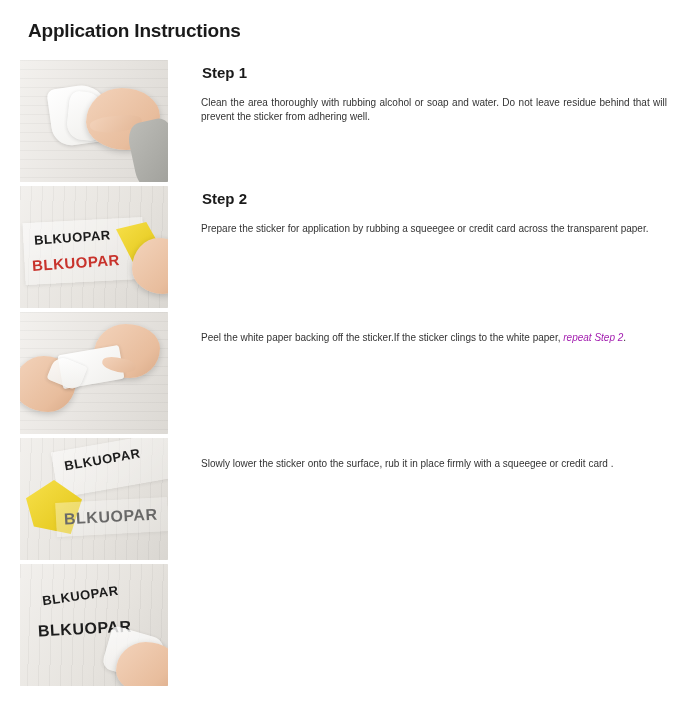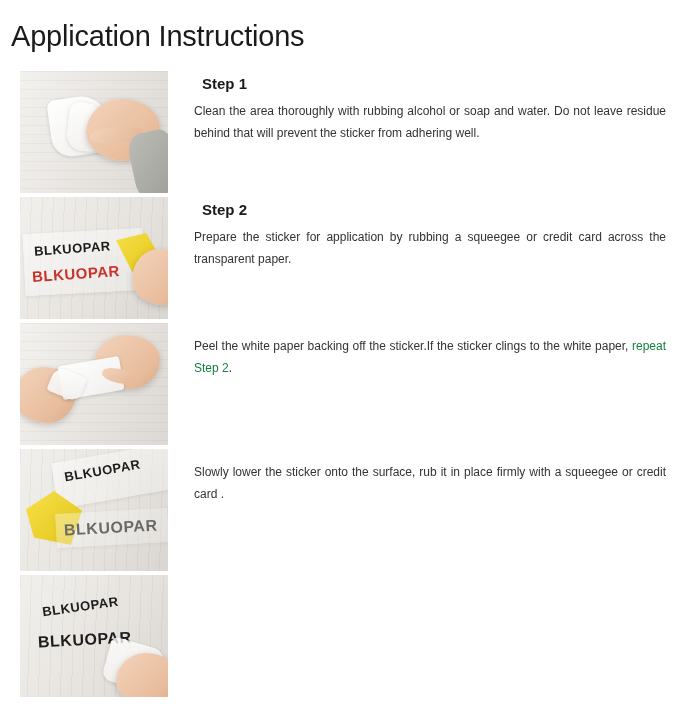--- a/index.html
+++ b/index.html
@@ -15,25 +15,25 @@
     overflow: hidden;
   }
   .page {
     width: 694px;
     height: 720px;
     position: relative;
     box-sizing: border-box;
     padding: 0;
   }
   .page-title {
-    font-size: 29px;
-    font-weight: normal;
+    font-size: 19px;
+    font-weight: bold;
     color: #1a1a1a;
     letter-spacing: -0.2px;
-    margin: 20px 0 0 11px;
+    margin: 20px 0 0 28px;
   }
   .steps {
     margin-top: 18px;
   }
   .step-row {
     display: flex;
     align-items: flex-start;
     margin: 0 0 4px 0;
     padding: 0 12px 0 20px;
   }
@@ -51,29 +51,30 @@
     padding-left: 18px;
     padding-top: 4px;
   }
   .step-heading {
     font-size: 15px;
     font-weight: bold;
     color: #1a1a1a;
     margin: 0 0 8px 16px;
   }
   .step-body {
-    font-size: 12px;
-    line-height: 22px;
+    font-size: 10px;
+    line-height: 14px;
     color: #333333;
     text-align: justify;
-    margin: 8px;
+    margin: 15px;
     max-width: 472px;
   }
   .accent {
-    color: #15803d;
+    color: #a21caf;
+    font-style: italic;
   }
 
   
   .wall {
     position: absolute;
     inset: 0;
     background:
       repeating-linear-gradient(180deg,
         rgba(0,0,0,0.035) 0px, rgba(0,0,0,0.035) 1px,
         rgba(255,255,255,0) 1px, rgba(255,255,255,0) 9px),

